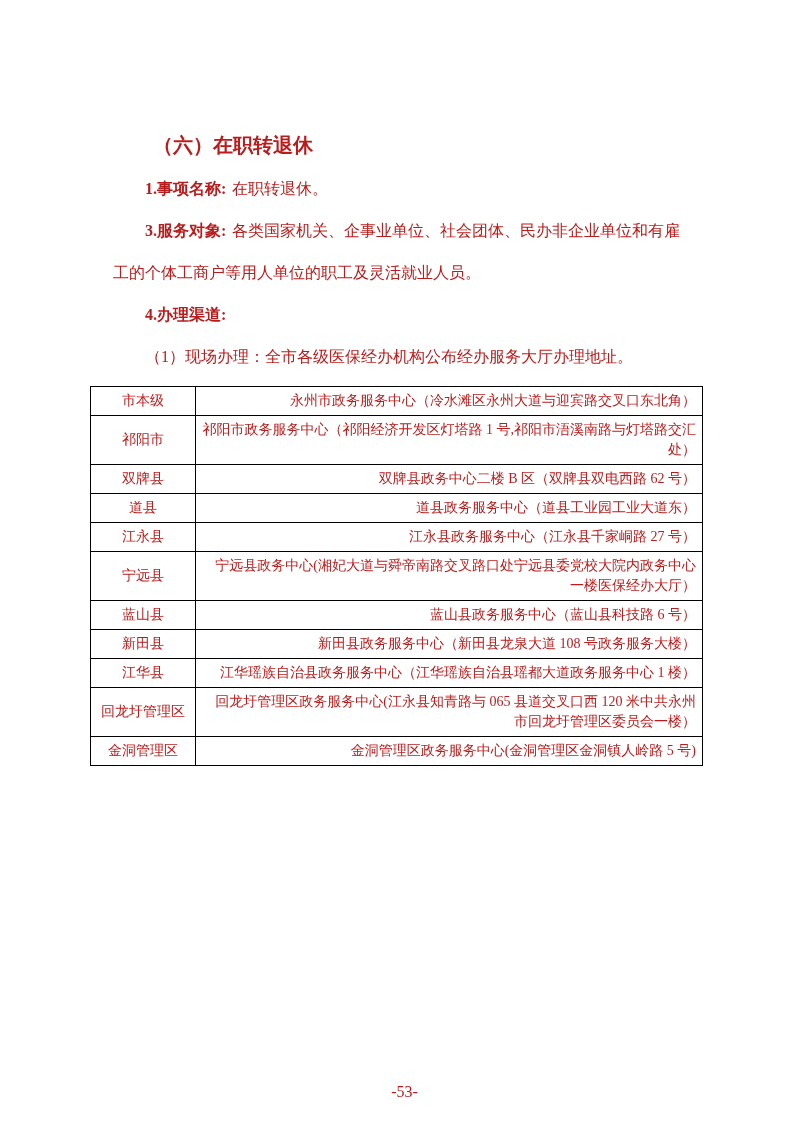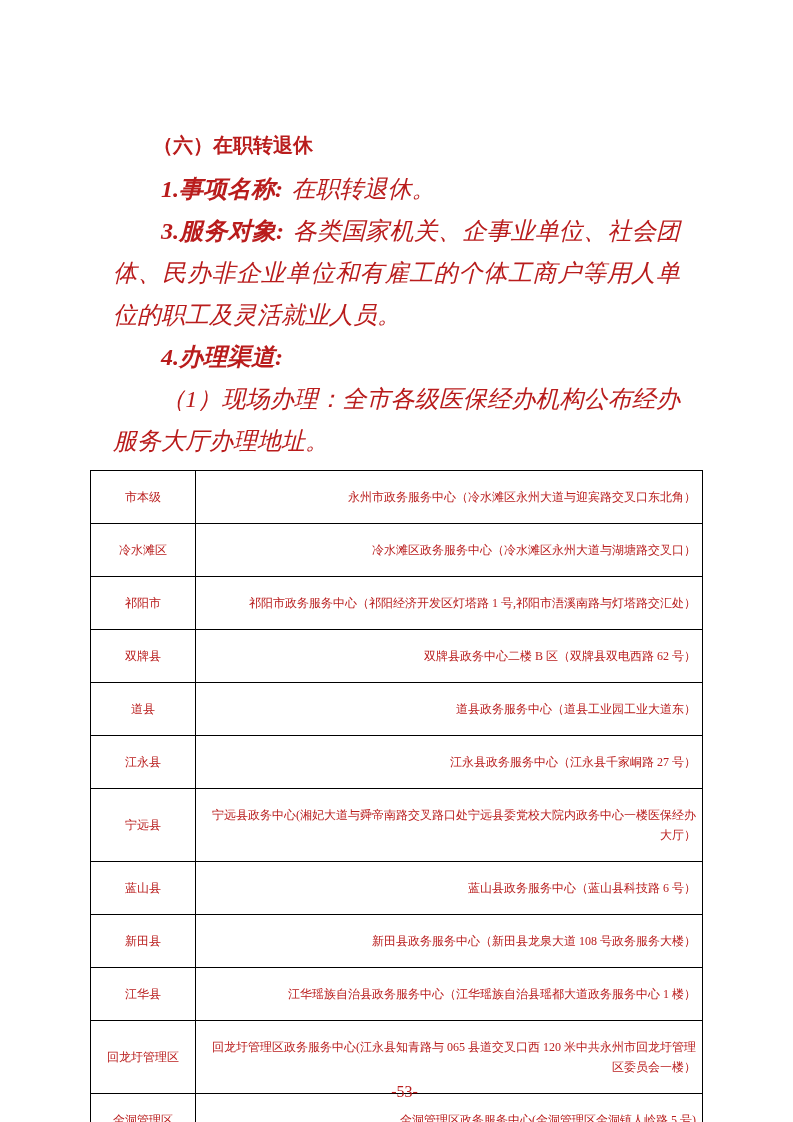--- a/index.html
+++ b/index.html
@@ -25,43 +25,42 @@
     width: 567px;
   }
   .heading {
     font-size: 20px;
     font-weight: bold;
     line-height: 42px;
     text-indent: 2em;
     margin: 0 0 2px 0;
   }
   p.body {
-    font-size: 24px;
+    font-size: 16px;
     line-height: 42px;
     text-align: justify;
     text-indent: 2em;
     margin: 0;
-    font-style: italic;
   }
   p.body b {
     font-weight: bold;
     padding-right: 0.35em;
   }
   table.hall {
     border-collapse: collapse;
     width: 613px;
     margin-left: -23px;
     margin-top: 8px;
     table-layout: fixed;
   }
   table.hall td {
     border: 1px solid #000000;
-    font-size: 12px;
+    font-size: 14px;
     line-height: 20px;
-    padding: 16px 6px;
+    padding: 4px 6px;
     vertical-align: middle;
     word-break: break-all;
   }
   td.c1 {
     width: 92px;
     text-align: center;
   }
   td.c2 {
     text-align: right;
   }
@@ -100,24 +99,20 @@
       <span>（1）现场办理：全市各级医保经办机构公布经办服务大厅办理地址。</span>
     </p>
 
     <table class="hall">
       <tbody>
         <tr>
           <td class="c1">市本级</td>
           <td class="c2">永州市政务服务中心（冷水滩区永州大道与迎宾路交叉口东北角）</td>
         </tr>
         <tr>
-          <td class="c1">冷水滩区</td>
-          <td class="c2">冷水滩区政务服务中心（冷水滩区永州大道与湖塘路交叉口）</td>
-        </tr>
-        <tr>
           <td class="c1">祁阳市</td>
           <td class="c2">祁阳市政务服务中心（祁阳经济开发区灯塔路 1 号,祁阳市浯溪南路与灯塔路交汇处）</td>
         </tr>
         <tr>
           <td class="c1">双牌县</td>
           <td class="c2">双牌县政务中心二楼 B 区（双牌县双电西路 62 号）</td>
         </tr>
         <tr>
           <td class="c1">道县</td>
           <td class="c2">道县政务服务中心（道县工业园工业大道东）</td>

